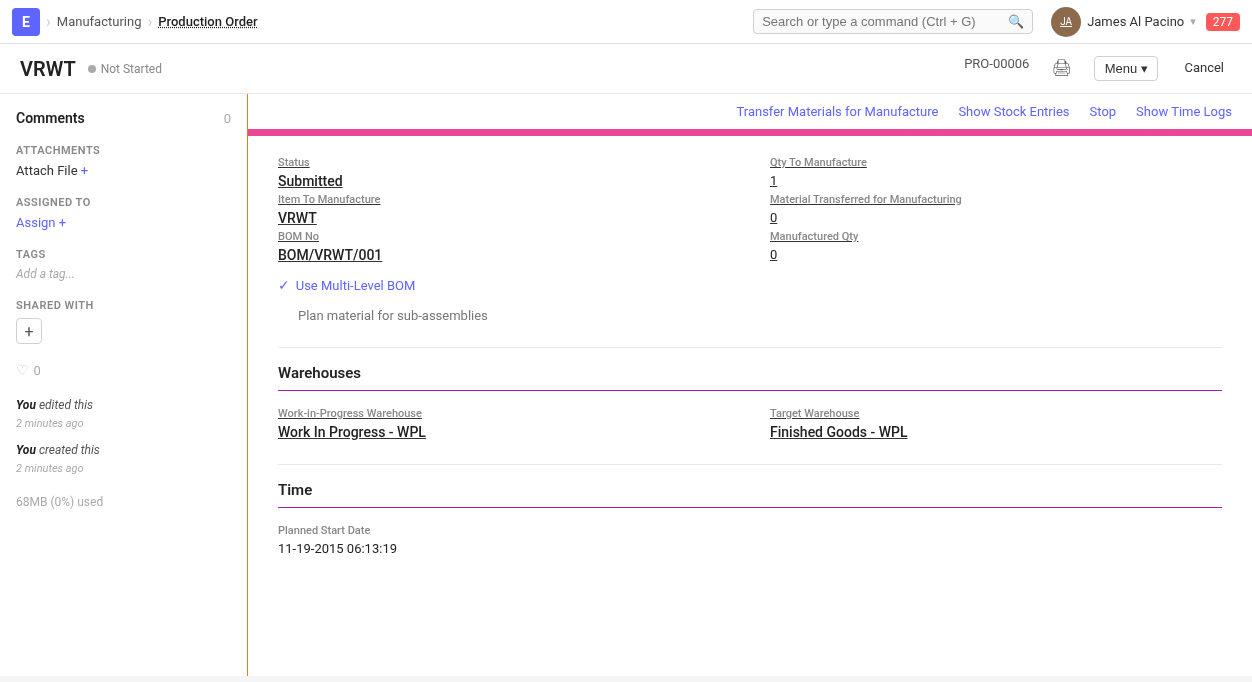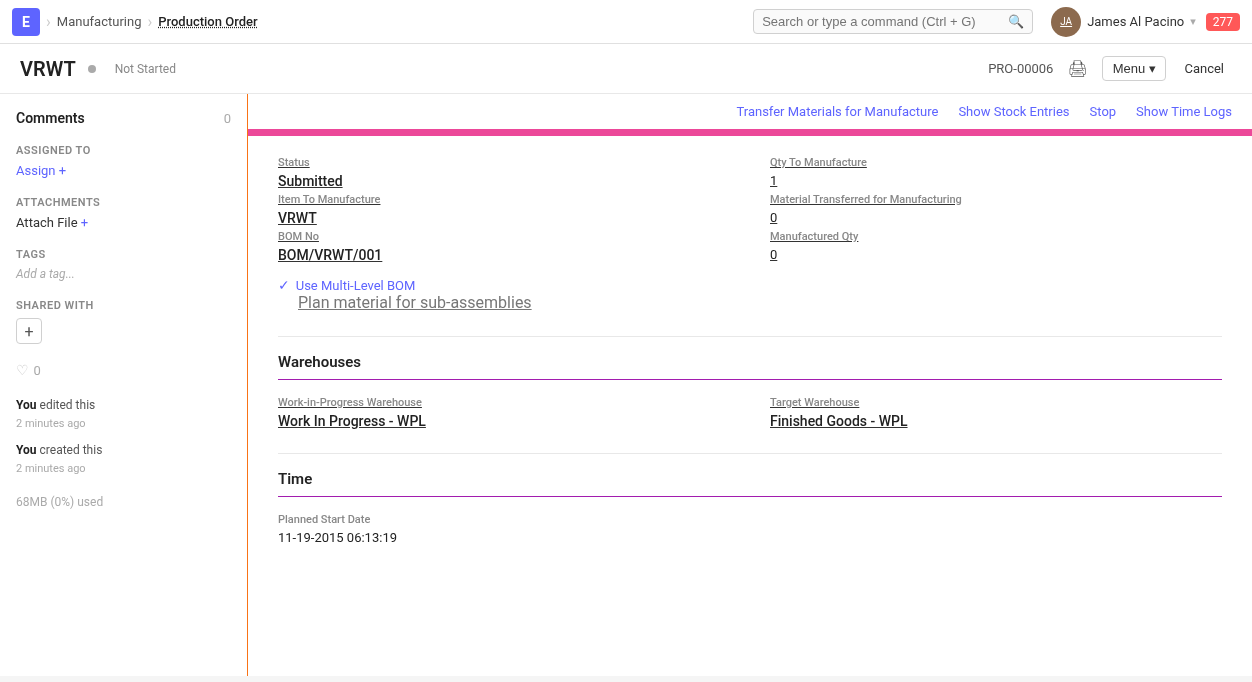--- a/index.html
+++ b/index.html
@@ -72,29 +72,29 @@
       border-bottom: 1px solid #e8e8e8;
       padding: 12px 20px;
       display: flex;
       align-items: center;
       gap: 12px;
     }
     .page-title {
       font-size: 20px; font-weight: 600; color: #222;
     }
     .status-badge {
-      display: flex; align-items: center; gap: 19px;
+      display: flex; align-items: center; gap: 5px;
       font-size: 12px; color: #888;
     }
     .status-dot {
       width: 8px; height: 8px; border-radius: 50%; background: #aaa;
     }
     .page-header-right {
       margin-left: auto;
-      display: flex; align-items: center; gap: 10px;
+      display: flex; align-items: flex-start; gap: 18px;
     }
     .doc-id { font-size: 13px; color: #555; }
     .icon-btn {
       cursor: pointer; color: #555; font-size: 16px;
       padding: 2px 4px;
     }
     .menu-btn {
       border: 1px solid #d0d0d0;
       border-radius: 4px;
       padding: 4px 10px;
@@ -148,21 +148,21 @@
       border: 1px solid #d0d0d0;
       border-radius: 4px;
       display: flex; align-items: center; justify-content: center;
       cursor: pointer; color: #555; font-size: 16px;
     }
     .like-row {
       display: flex; align-items: center; gap: 5px;
       font-size: 13px; color: #aaa;
     }
     .heart-icon { color: #ccc; font-size: 14px; }
-    .activity-item { font-size: 12px; color: #555; margin-bottom: 8px; line-height: 1.5; }
+    .activity-item { font-size: 12px; color: #555; margin-bottom: 8px; line-height: 1.5; font-style: italic; }
     .activity-item strong { color: #222; }
     .activity-time { color: #aaa; font-size: 11px; }
     .storage-info { font-size: 12px; color: #aaa; margin-top: 10px; }
 
     
     .content-area {
       flex: 1;
       overflow-y: auto;
       background: #fff;
     }
@@ -210,21 +210,21 @@
     .field-value-normal {
       font-size: 13px; color: #222;
     }
 
     .multilevel-row {
       margin-top: 14px;
       display: flex; align-items: center; gap: 6px;
     }
     .check-icon { color: #5e64ff; font-size: 14px; }
     .multilevel-label { font-size: 13px; color: #5e64ff; cursor: pointer; }
-    .submaterial-label { font-size: 16px; color: #777; margin-top: 0; margin-left: 20px; text-decoration: underline; }
+    .submaterial-label { font-size: 13px; color: #777; margin-top: 15px; margin-left: 20px; }
 
     .divider { border: none; border-top: 1px solid #e8e8e8; margin: 16px 0; }
   </style>
 </head>
 <body>
 
 <nav class="navbar">
   <div class="navbar-brand">
     <span>E</span>
   </div>
@@ -272,32 +272,32 @@
   <div class="sidebar">
 
     <div class="sidebar-section">
       <div class="sidebar-comments-row">
         <span class="sidebar-comments-label">Comments</span>
         <span class="comments-count">0</span>
       </div>
     </div>
 
     <div class="sidebar-section">
+      <div class="sidebar-section-title">ATTACHMENTS</div>
+      <div class="sidebar-attach">
+        <span>Attach File</span>
+        <span style="color:#5e64ff;"> +</span>
+      </div>
+    </div>
+
+    <div class="sidebar-section">
       <div class="sidebar-section-title">ASSIGNED TO</div>
       <div class="sidebar-assign">
         <span>Assign</span>
         <span style="color:#5e64ff;">+</span>
-      </div>
-    </div>
-
-    <div class="sidebar-section">
-      <div class="sidebar-section-title">ATTACHMENTS</div>
-      <div class="sidebar-attach">
-        <span>Attach File</span>
-        <span style="color:#5e64ff;"> +</span>
       </div>
     </div>
 
     <div class="sidebar-section">
       <div class="sidebar-section-title">TAGS</div>
       <div class="sidebar-tag-input">Add a tag...</div>
     </div>
 
     <div class="sidebar-section">
       <div class="sidebar-section-title">SHARED WITH</div>

